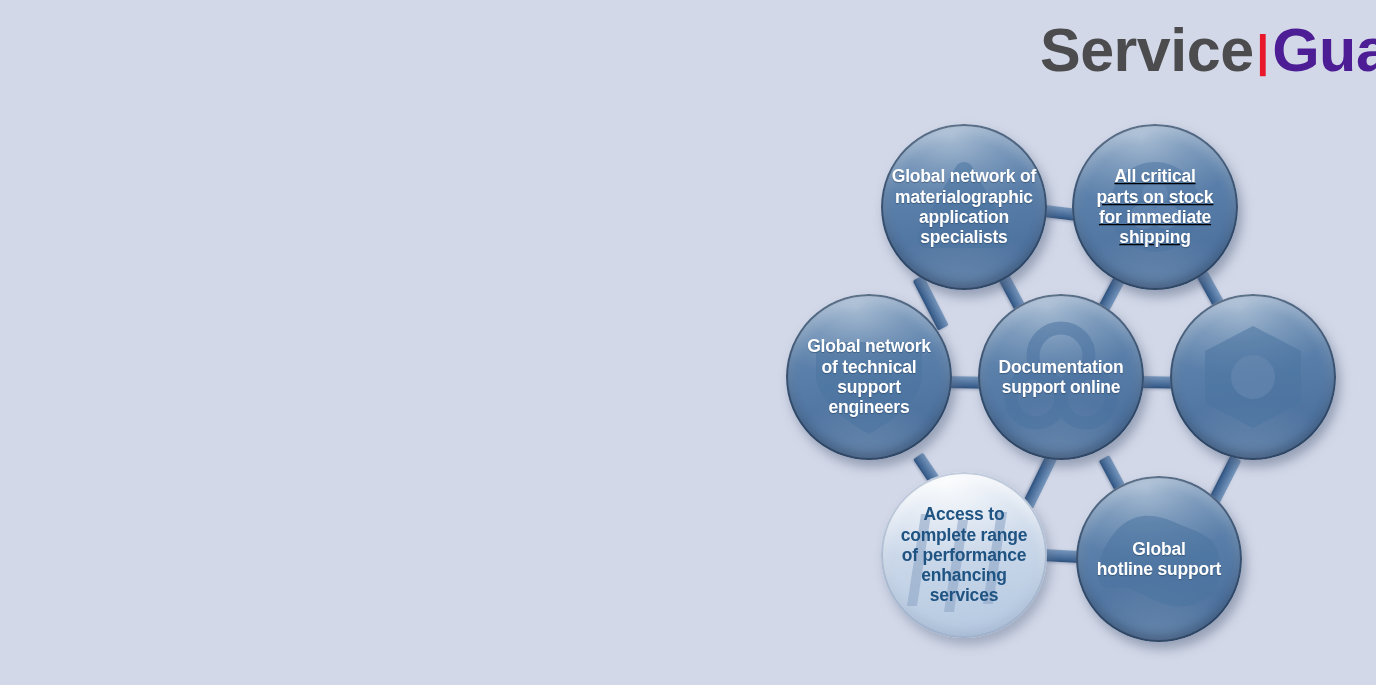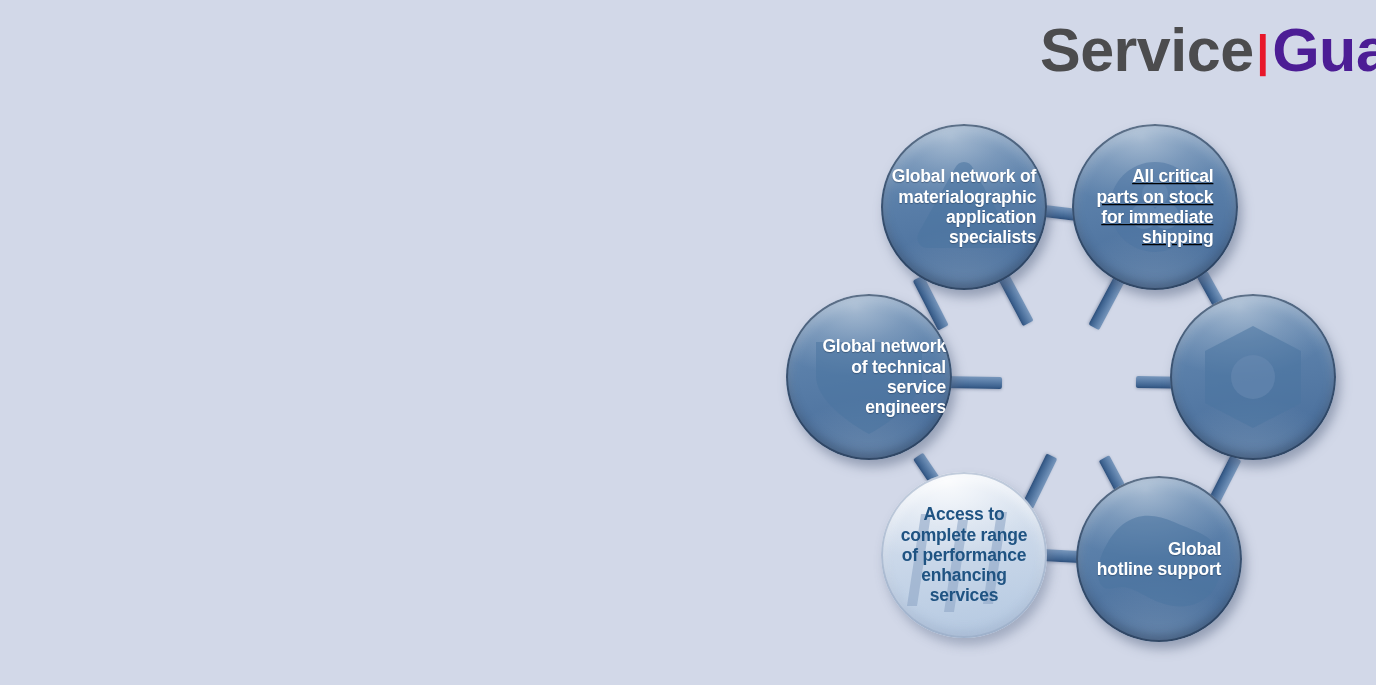--- a/index.html
+++ b/index.html
@@ -96,21 +96,20 @@
       linear-gradient(170deg, #6b8eb5 0%, #5b80aa 38%, #4f74a0 72%, #456b98 100%);
     box-shadow:
       inset 0 0 0 2px rgba(28,48,74,0.55),
       inset 0 -6px 11px rgba(20,36,60,0.40),
       inset 0 7px 13px rgba(255,255,255,0.30),
       4px 7px 11px rgba(90,104,132,0.50);
   }
   .node.dark .label {
     color: #ffffff;
     text-shadow: 0 1px 1px rgba(30,50,78,0.45);
-    text-align: right;
   }
 
   
   .node.light {
     background:
       radial-gradient(ellipse 120% 85% at 40% 6%, rgba(255,255,255,0.85) 0%, rgba(255,255,255,0.35) 30%, rgba(255,255,255,0.0) 58%),
       linear-gradient(170deg, #dde6f2 0%, #ccd9ea 42%, #bccee4 78%, #b3c7e0 100%);
     box-shadow:
       inset 0 0 0 2px rgba(150,168,195,0.55),
       inset 0 -6px 11px rgba(130,150,180,0.33),
@@ -198,24 +197,37 @@
 shipping</span>
   </div>
 
   <div class="node dark" style="left:786px; top:294px;">
     <span class="wm">
       <svg viewBox="0 0 166 166" width="166" height="166" aria-hidden="true">
         <path d="M30 48 L136 48 L136 82 C136 102 112 124 83 140 C54 124 30 102 30 82 Z" fill="#4b74a1" opacity="0.55"></path>
       </svg>
     </span>
     <span class="label">Global network
-of technical service
+of technical support
 engineers</span>
   </div>
 
+  <div class="node dark" style="left:978px; top:294px;">
+    <span class="wm">
+      <svg viewBox="0 0 166 166" width="166" height="166" aria-hidden="true">
+        <g fill="none" stroke="#4b74a1" stroke-width="13" opacity="0.55">
+          <circle cx="83" cy="62" r="28"></circle>
+          <circle cx="58" cy="104" r="25"></circle>
+          <circle cx="108" cy="104" r="25"></circle>
+        </g>
+      </svg>
+    </span>
+    <span class="label">Documentation
+support online</span>
+  </div>
 
   <div class="node dark" style="left:1170px; top:294px;">
     <span class="wm">
       <svg viewBox="0 0 166 166" width="166" height="166" aria-hidden="true">
         <polygon points="83,32 131,57 131,109 83,134 35,109 35,57" fill="#4b74a1" opacity="0.55"></polygon>
         <circle cx="83" cy="83" r="22" fill="#6b8cb4" opacity="0.5"></circle>
       </svg>
     </span>
   </div>
 

